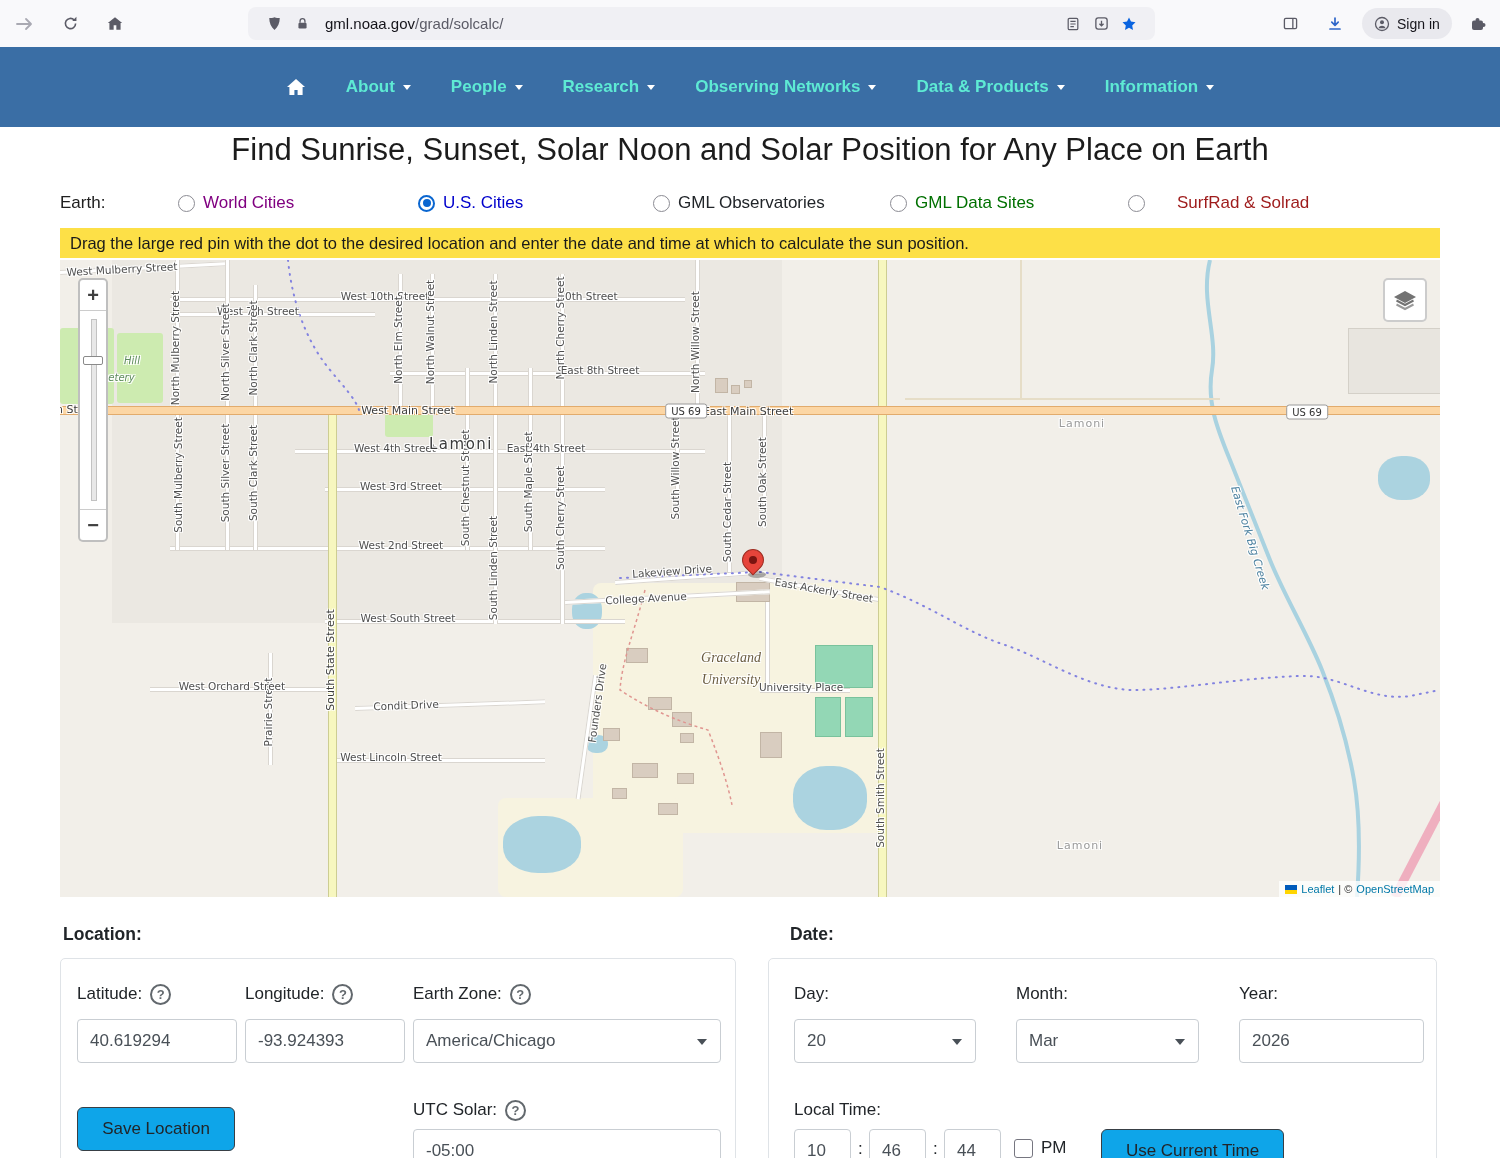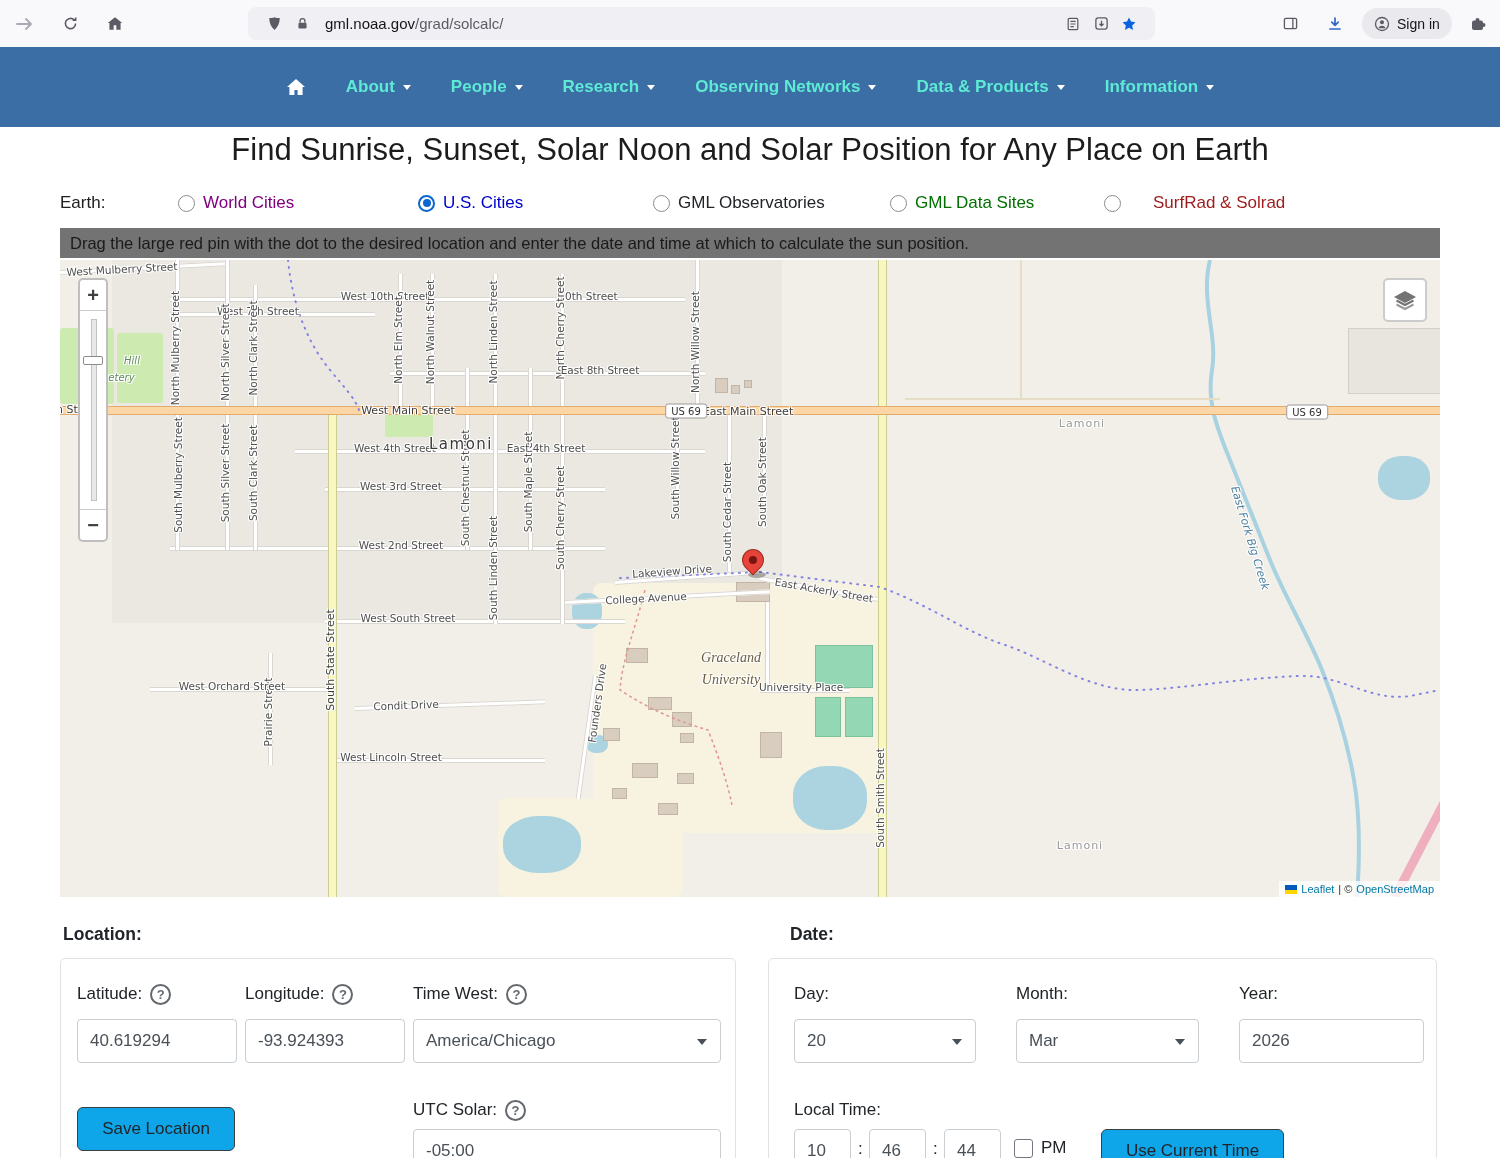--- a/index.html
+++ b/index.html
@@ -22,25 +22,25 @@
   .nav-item{display:flex;align-items:center;gap:8px;color:#5eead4;font-weight:bold;font-size:17px;cursor:pointer;}
   .caret{width:0;height:0;border-left:4.5px solid transparent;border-right:4.5px solid transparent;border-top:5px solid #fff;}
 
   
   .title{position:absolute;left:0;top:126px;width:1500px;text-align:center;font-size:31px;font-weight:500;color:#1c1c1c;line-height:48px;}
   .showrow{position:absolute;left:0;top:190px;width:1500px;height:26px;}
   .show-label{position:absolute;left:60px;top:0;font-size:17px;line-height:26px;color:#202020;}
   .radio-item{position:absolute;top:0;height:26px;display:flex;align-items:center;gap:8px;font-size:17px;cursor:pointer;}
   .radio-item:nth-child(1){left:178px;} .radio-item:nth-child(2){left:418px;}
   .radio-item:nth-child(3){left:653px;} .radio-item:nth-child(4){left:890px;}
-  .radio-item:nth-child(5){left:1104px;gap:32px;}
+  .radio-item:nth-child(5){left:1128px;gap:32px;}
   .rb{width:17px;height:17px;border-radius:50%;background:#fff;border:1px solid #8b8b93;box-sizing:border-box;position:relative;flex:0 0 17px;}
   .rb.on{border:2px solid #0a66d0;}
   .rb.on::after{content:"";position:absolute;left:50%;top:50%;width:8px;height:8px;margin:-4px 0 0 -4px;border-radius:50%;background:#0a66d0;}
-  .instr{position:absolute;left:60px;top:228px;width:1380px;height:30px;background:#737373;font-size:16.5px;line-height:30px;padding-left:10px;box-sizing:border-box;color:#1a1a1a;}
+  .instr{position:absolute;left:60px;top:228px;width:1380px;height:30px;background:#fde047;font-size:16.5px;line-height:30px;padding-left:10px;box-sizing:border-box;color:#1a1a1a;}
 
   
   .map{position:absolute;left:60px;top:260px;width:1380px;height:637px;background:#f2efe9;overflow:hidden;}
   .map *{box-sizing:border-box;}
   .tint{position:absolute;background:#ebe8e2;}
   .campus{position:absolute;background:#f7f3e0;border-radius:8px;}
   .green{position:absolute;background:#cdebb0;border-radius:3px;}
   .lot{position:absolute;background:#e8e5df;border:1px solid #d4d0c8;}
   .water{position:absolute;background:#abd3e0;border-radius:45%;}
   .pitch{position:absolute;background:#93d7b5;border:1px solid #79c29c;}
@@ -408,21 +408,21 @@
   <div class="card loc">
     <div class="flabel" style="left:16px;top:24px;">
       <span>Latitude:</span>
       <span class="help">?</span>
     </div>
     <div class="flabel" style="left:184px;top:24px;">
       <span>Longitude:</span>
       <span class="help">?</span>
     </div>
     <div class="flabel" style="left:352px;top:24px;">
-      <span>Time West:</span>
+      <span>Earth Zone:</span>
       <span class="help">?</span>
     </div>
     <input class="tinput" style="left: 16px; top: 60px; width: 160px;" value="40.619294">
     <input class="tinput" style="left: 184px; top: 60px; width: 160px;" value="-93.924393">
     <div class="selectbox" style="left:352px;top:60px;width:308px;">
       <span>America/Chicago</span>
     </div>
     <div class="btn" style="left:16px;top:148px;width:158px;">Save Location</div>
     <div class="flabel" style="left:352px;top:140px;">
       <span>UTC Solar:</span>

